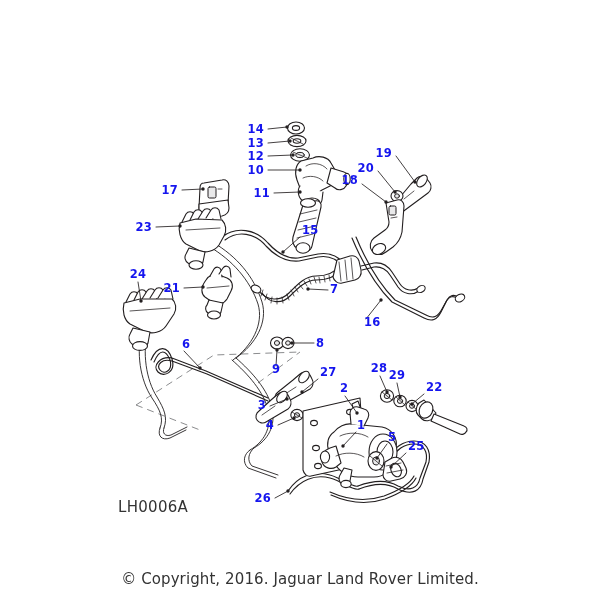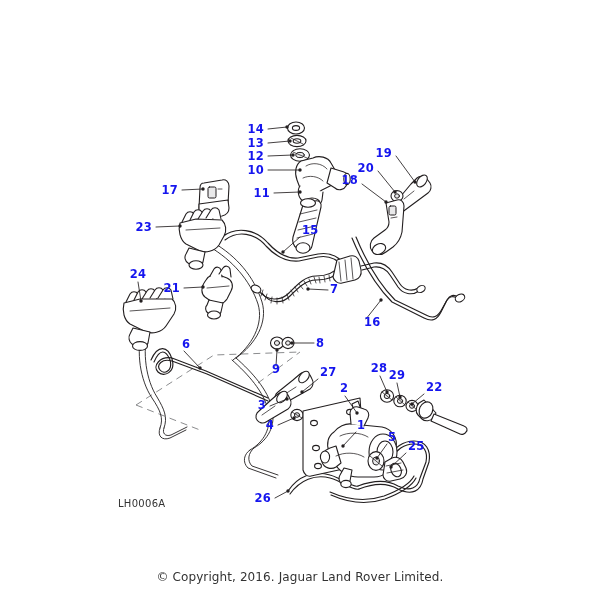--- a/index.html
+++ b/index.html
@@ -84,32 +84,32 @@
     fill: #1515ee;
     letter-spacing: 0.2px;
   }
   .callout.anchor-end { text-anchor: end; }
   .callout.anchor-start { text-anchor: start; }
   .callout.anchor-mid { text-anchor: middle; }
   #drawing-code {
     position: absolute;
     left: 118px;
     top: 498px;
-    font-size: 10px;
+    font-size: 15px;
     color: #333333;
     letter-spacing: 0.3px;
     white-space: nowrap;
   }
   #copyright-notice {
     position: absolute;
     left: 0;
     top: 570px;
     width: 600px;
     text-align: center;
-    font-size: 12px;
+    font-size: 15px;
     color: #333333;
     letter-spacing: 0.1px;
   }
 </style>
 </head>
 <body>
 
 <div id="diagram-root">
 
   <svg id="art" viewBox="0 0 600 600">

